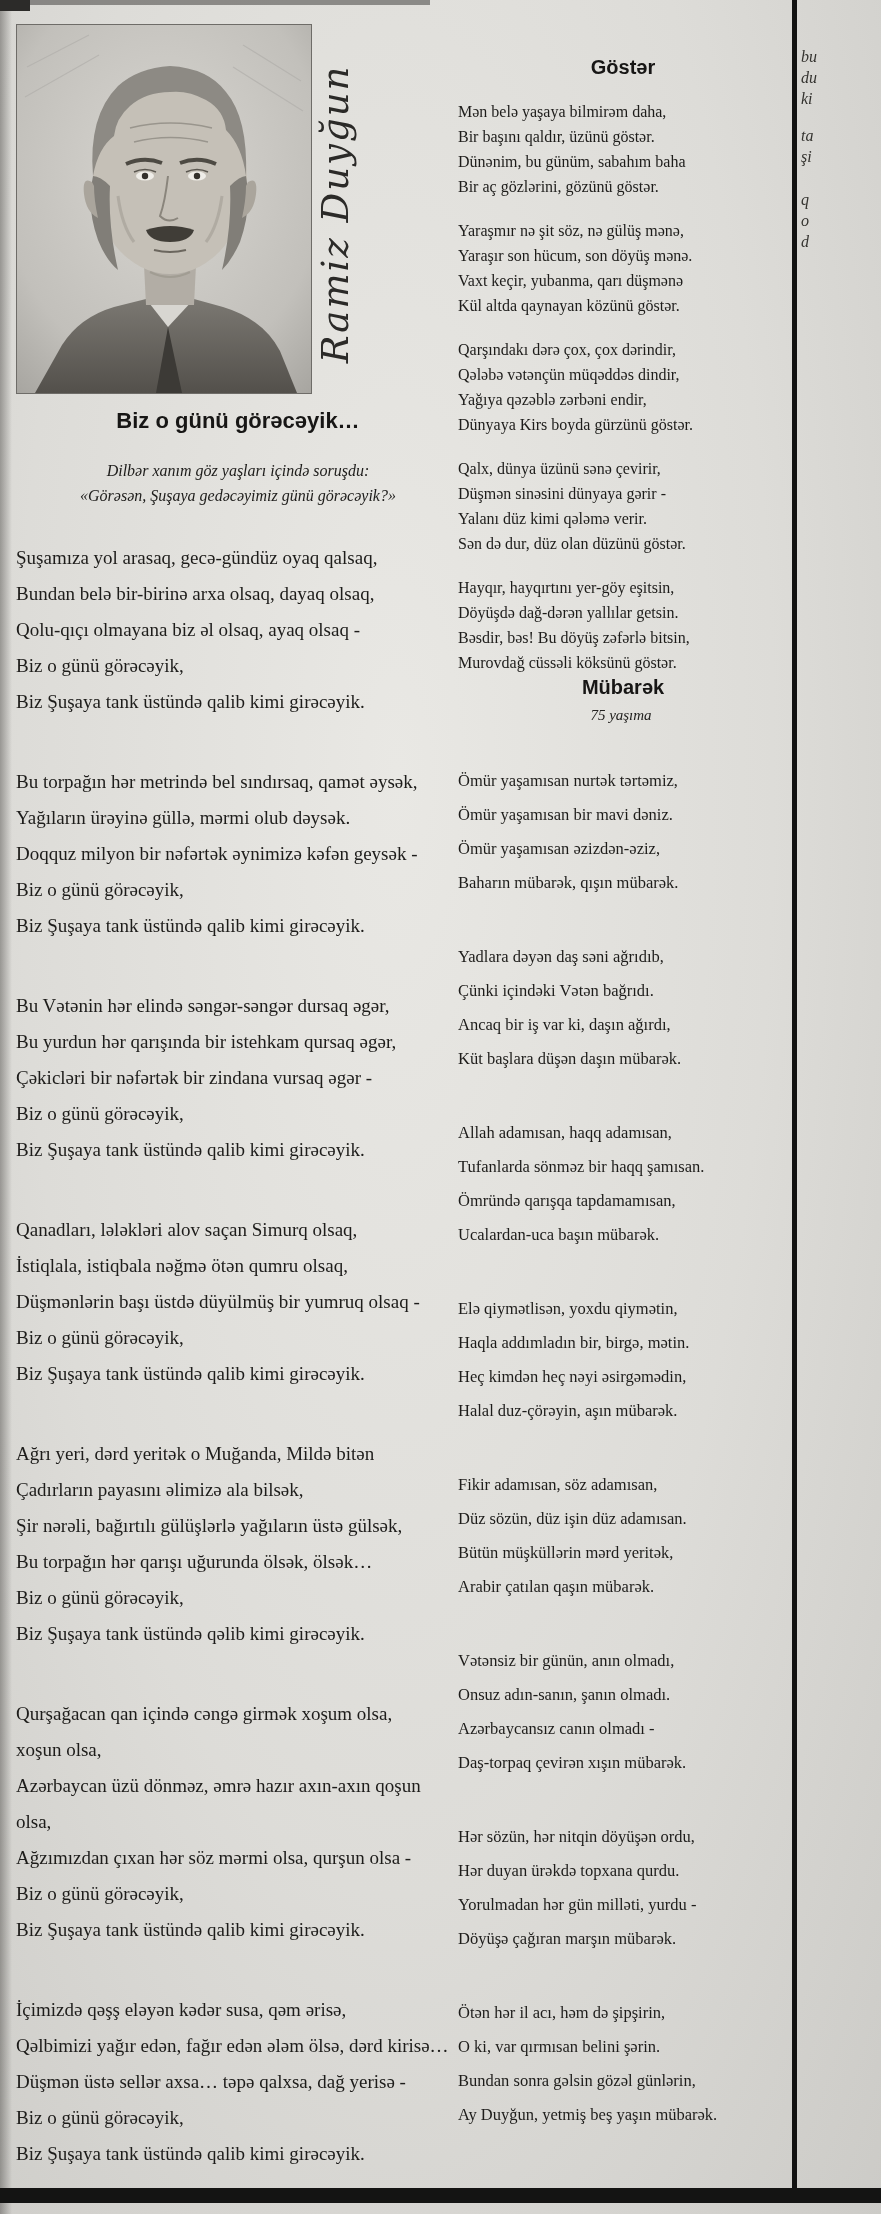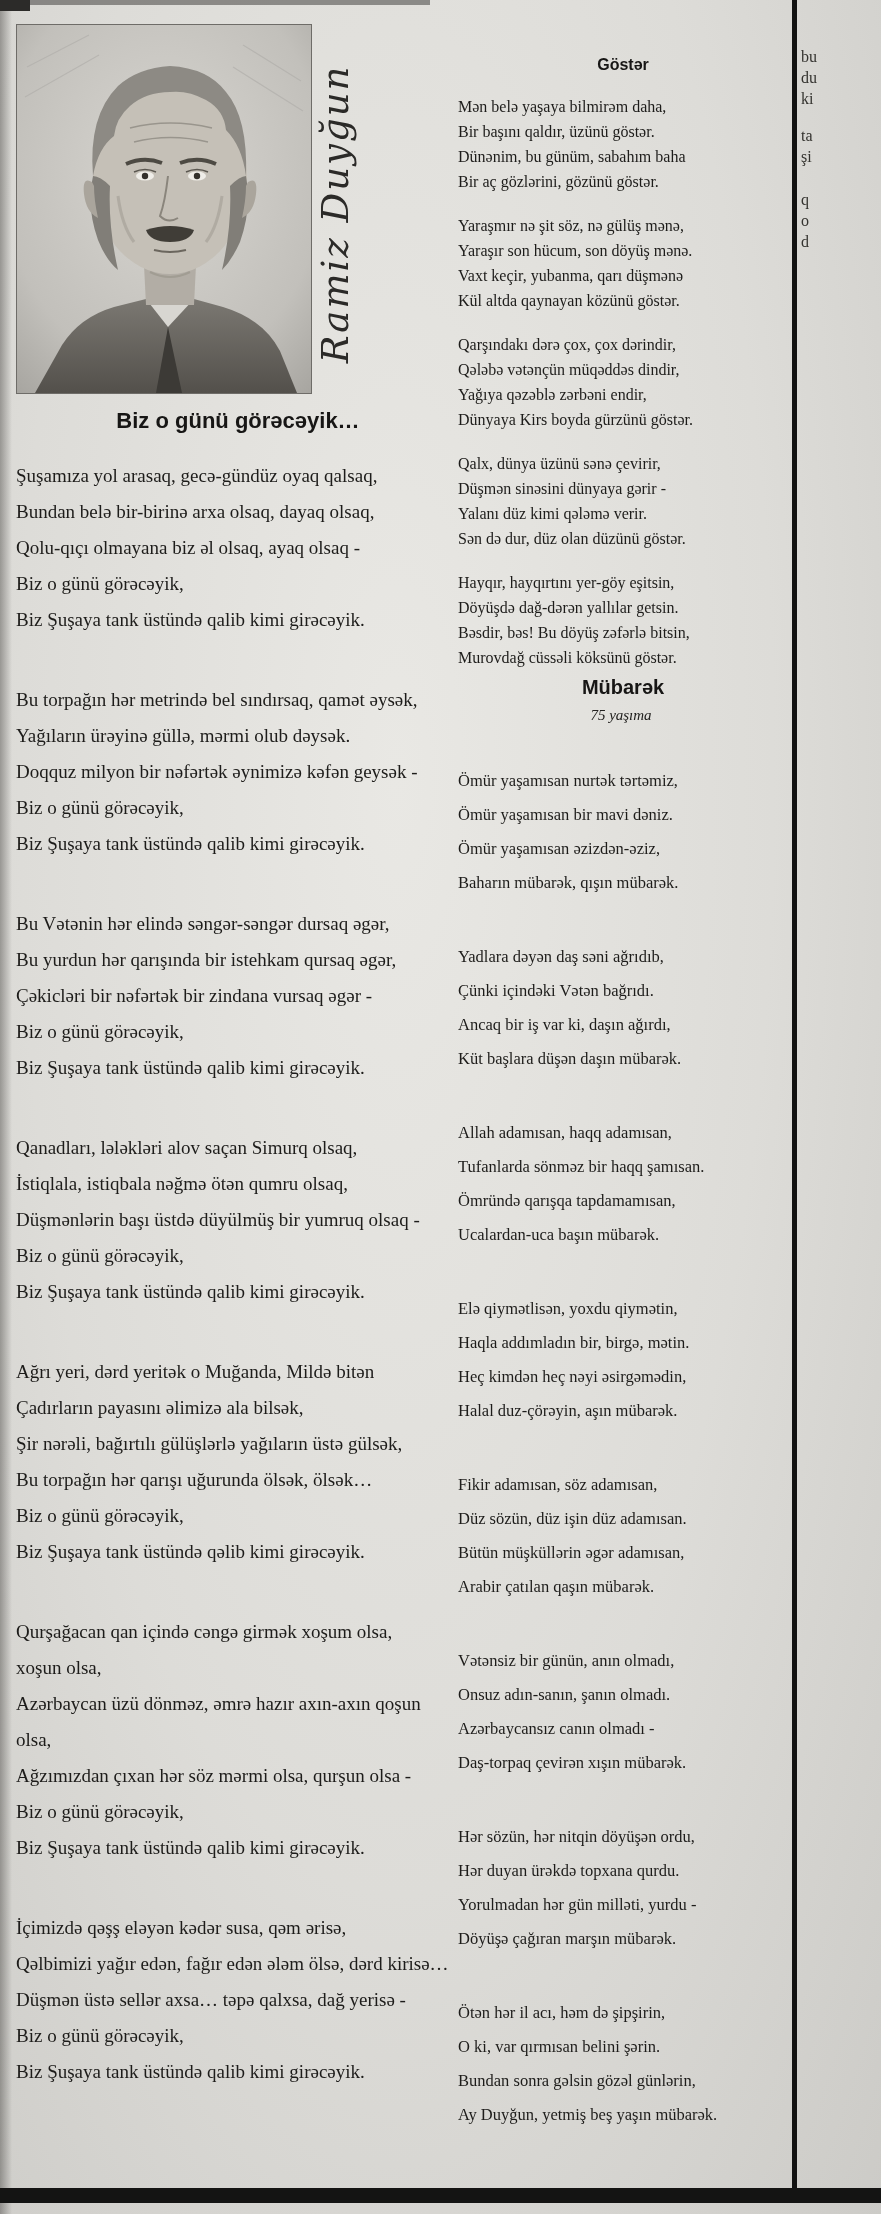--- a/index.html
+++ b/index.html
@@ -39,35 +39,35 @@
   .col-left .poem-title { font-size:22px; margin-bottom:24px; text-align:center; }
   .epigraph { text-align:center; font-style:italic; font-size:16px; line-height:25px; margin-bottom:32px; }
   .epigraph p { margin:0; }
   .stanza p { margin:0; }
   .stanzas-left { font-size:19px; }
   .stanzas-left p { line-height:36px; }
   .stanzas-left .stanza { margin-bottom:44px; }
 
   
   .block-gostar { position:absolute; left:458px; top:56px; width:330px; }
-  .block-gostar .poem-title { font-size:16px; margin-bottom:20px; }
+  .block-gostar .poem-title { font-size:20px; margin-bottom:20px; }
   .stanzas-gostar { font-size:16px; }
   .stanzas-gostar p { line-height:25px; }
   .stanzas-gostar .stanza { margin-bottom:19px; }
 
   
   .block-mubarak { position:absolute; left:458px; top:676px; width:330px; }
   .block-mubarak .poem-title { font-size:20px; margin-bottom:8px; }
   .dedication { text-align:center; font-style:italic; font-size:15px; padding-right:4px; margin-bottom:24px; color:#22211f; }
   .stanzas-mubarak { font-size:16.5px; }
   .stanzas-mubarak p { line-height:34px; }
   .stanzas-mubarak .stanza { margin-bottom:38px;margin-top:40px; }
 
   
-  .edge-strip { position:absolute; left:801px; top:46px; width:76px; font-size:16px; color:#34332f; }
+  .edge-strip { position:absolute; left:801px; top:46px; width:76px; font-size:16px; color:#34332f;font-style:italic; }
   .edge-strip span { display:block; line-height:21px; }
   .edge-strip span:nth-child(4) { margin-top:16px; }
   .edge-strip span:nth-child(6) { margin-top:22px; }
 </style>
 </head>
 <body>
 
 <div class="page">
 
   <div class="edge-shade-left"></div>
@@ -124,20 +124,24 @@
       <path d="M231 157 Q241 151 239 169 Q237 187 225 193 Q229 175 229 161 Z" fill="#aaa59c"></path>
     </svg>
   </div>
 
   <div class="signature">
     <span>Ramiz Duyğun</span>
   </div>
 
   <div class="col-left">
     <h2 class="poem-title">Biz o günü görəcəyik…</h2>
+    <div class="epigraph">
+        <p>Dilbər xanım göz yaşları içində soruşdu:</p>
+        <p>«Görəsən, Şuşaya gedəcəyimiz günü görəcəyik?»</p>
+      </div>
     <div class="stanzas stanzas-left">
         <div class="stanza">
           <p>Şuşamıza yol arasaq, gecə-gündüz oyaq qalsaq,</p>
           <p>Bundan belə bir-birinə arxa olsaq, dayaq olsaq,</p>
           <p>Qolu-qıçı olmayana biz əl olsaq, ayaq olsaq -</p>
           <p>Biz o günü görəcəyik,</p>
           <p>Biz Şuşaya tank üstündə qalib kimi girəcəyik.</p>
         </div>
         <div class="stanza">
           <p>Bu torpağın hər metrində bel sındırsaq, qamət əysək,</p>
@@ -246,21 +250,21 @@
         </div>
         <div class="stanza">
           <p>Elə qiymətlisən, yoxdu qiymətin,</p>
           <p>Haqla addımladın bir, birgə, mətin.</p>
           <p>Heç kimdən heç nəyi əsirgəmədin,</p>
           <p>Halal duz-çörəyin, aşın mübarək.</p>
         </div>
         <div class="stanza">
           <p>Fikir adamısan, söz adamısan,</p>
           <p>Düz sözün, düz işin düz adamısan.</p>
-          <p>Bütün müşküllərin əgər adamısan,</p>
+          <p>Bütün müşküllərin mərd yeritək,</p>
           <p>Arabir çatılan qaşın mübarək.</p>
         </div>
         <div class="stanza">
           <p>Vətənsiz bir günün, anın olmadı,</p>
           <p>Onsuz adın-sanın, şanın olmadı.</p>
           <p>Azərbaycansız canın olmadı -</p>
           <p>Daş-torpaq çevirən xışın mübarək.</p>
         </div>
         <div class="stanza">
           <p>Hər sözün, hər nitqin döyüşən ordu,</p>

